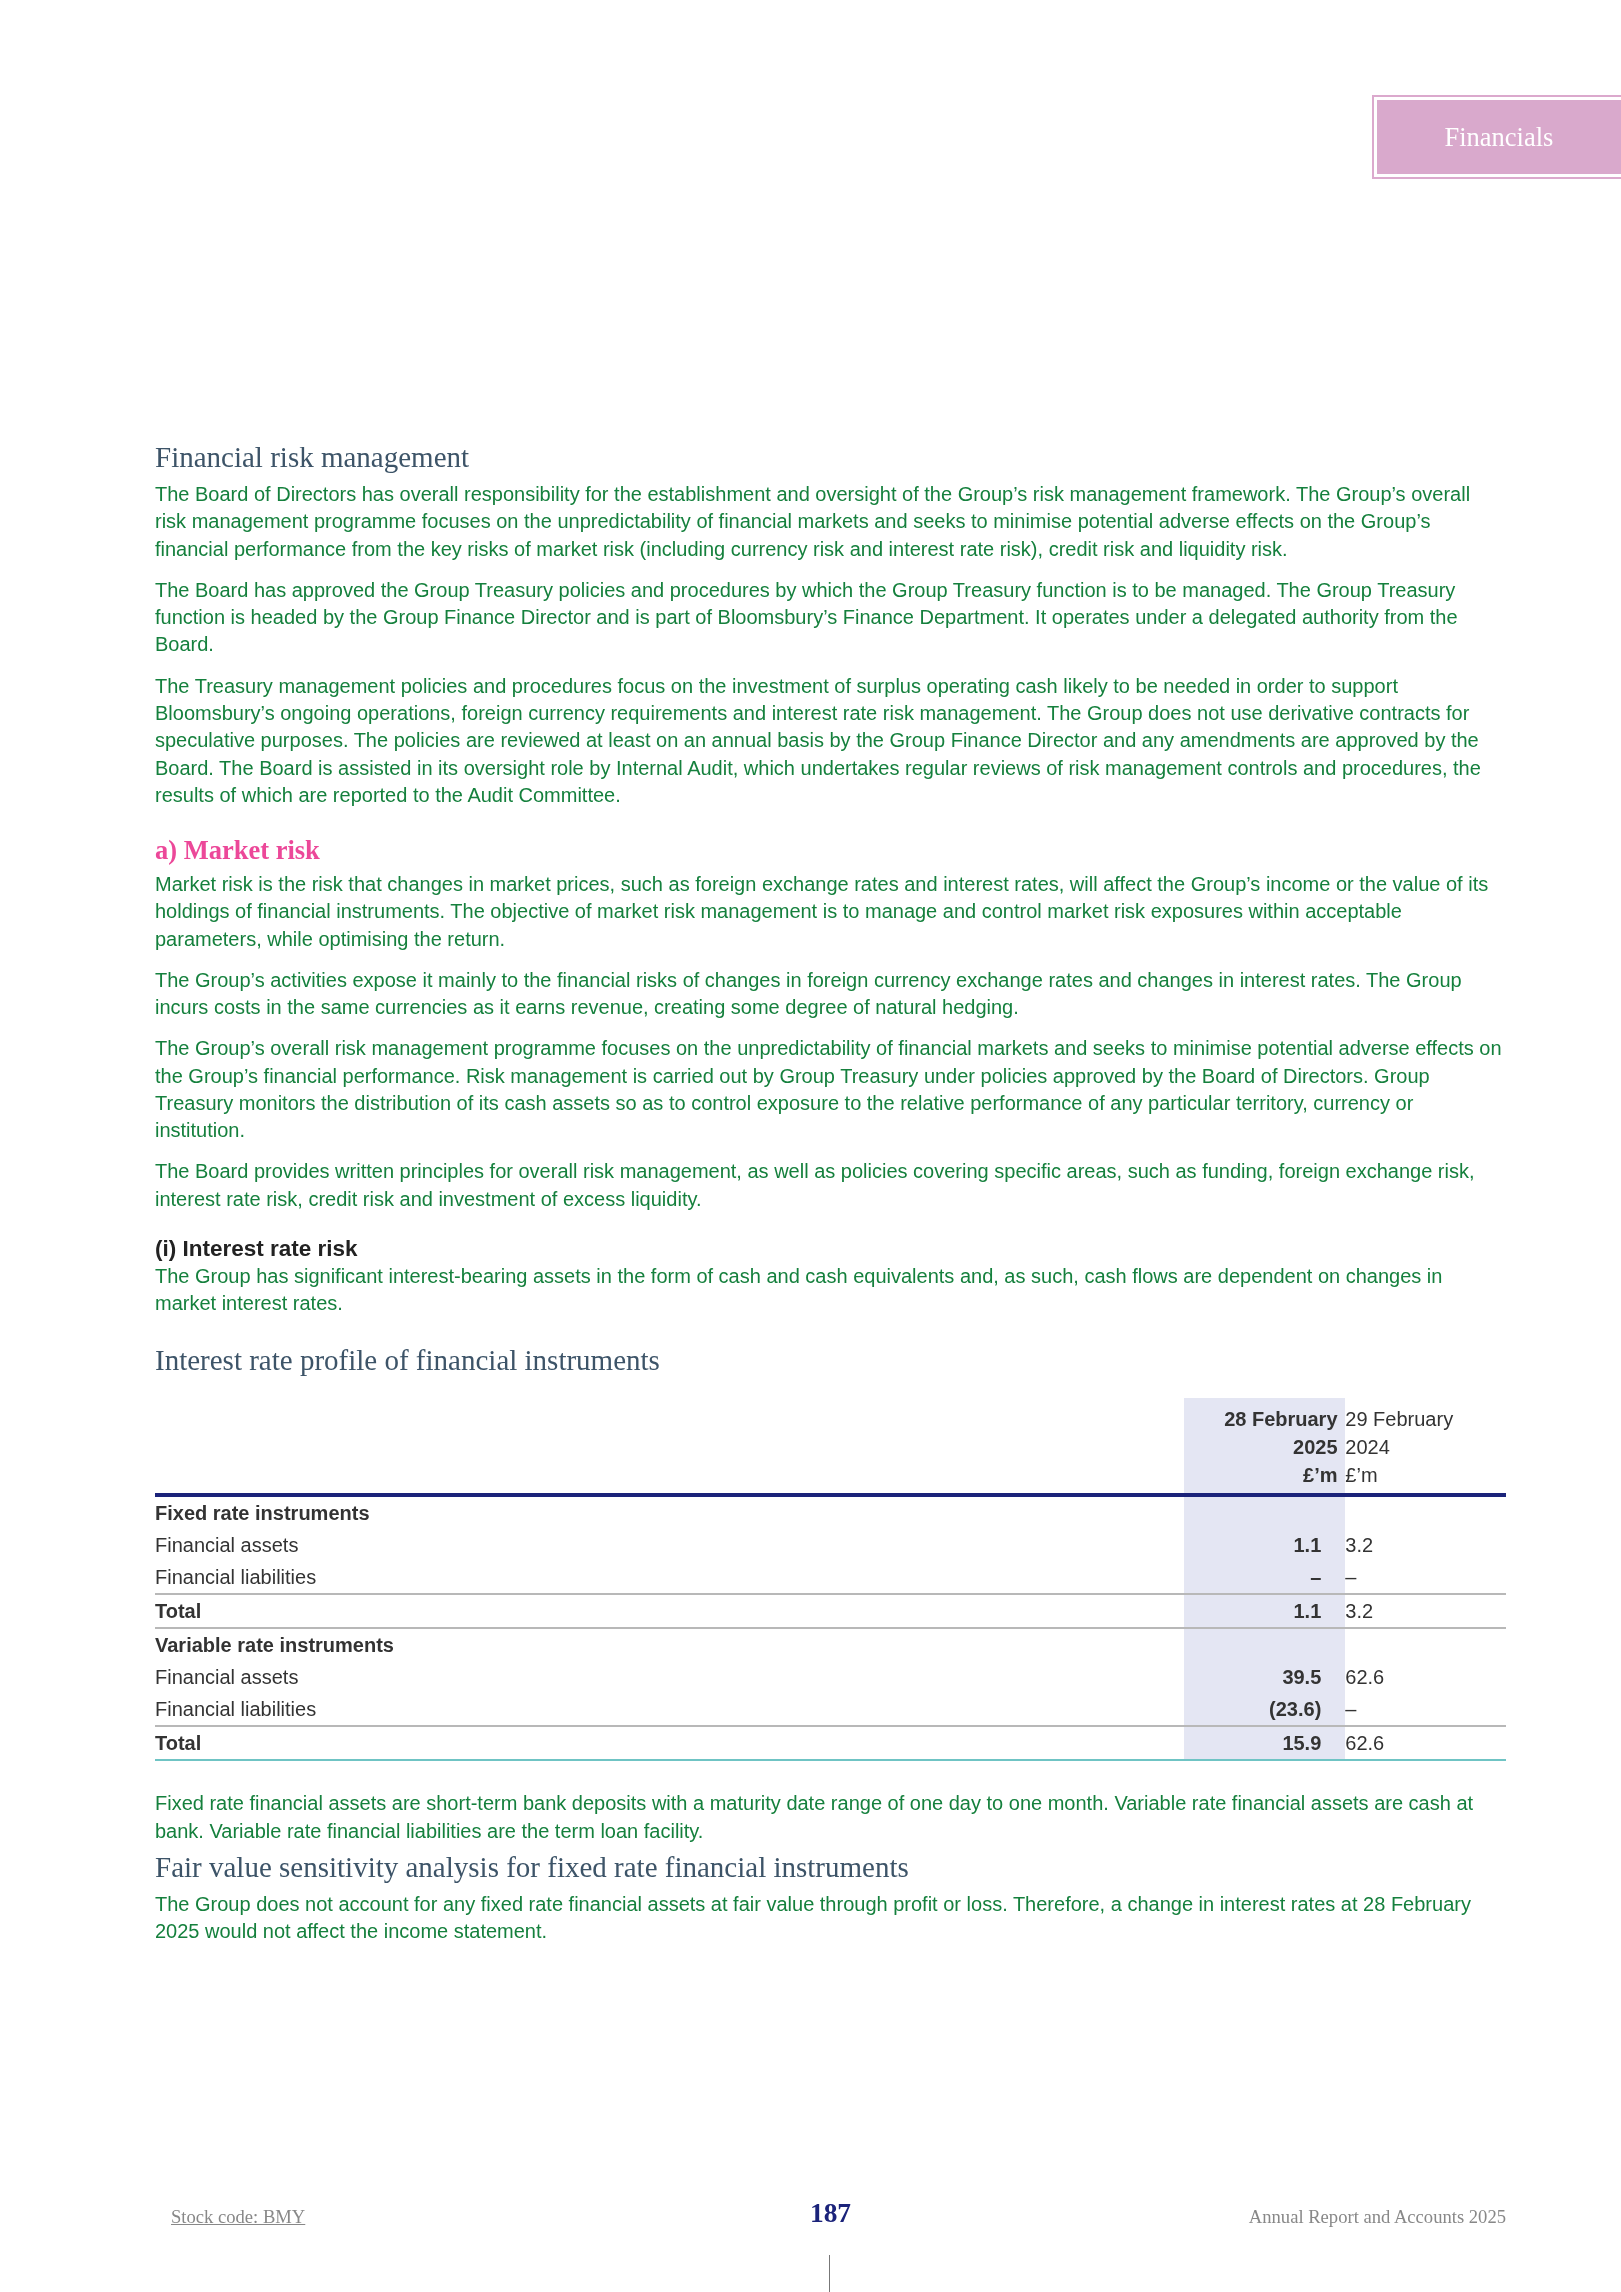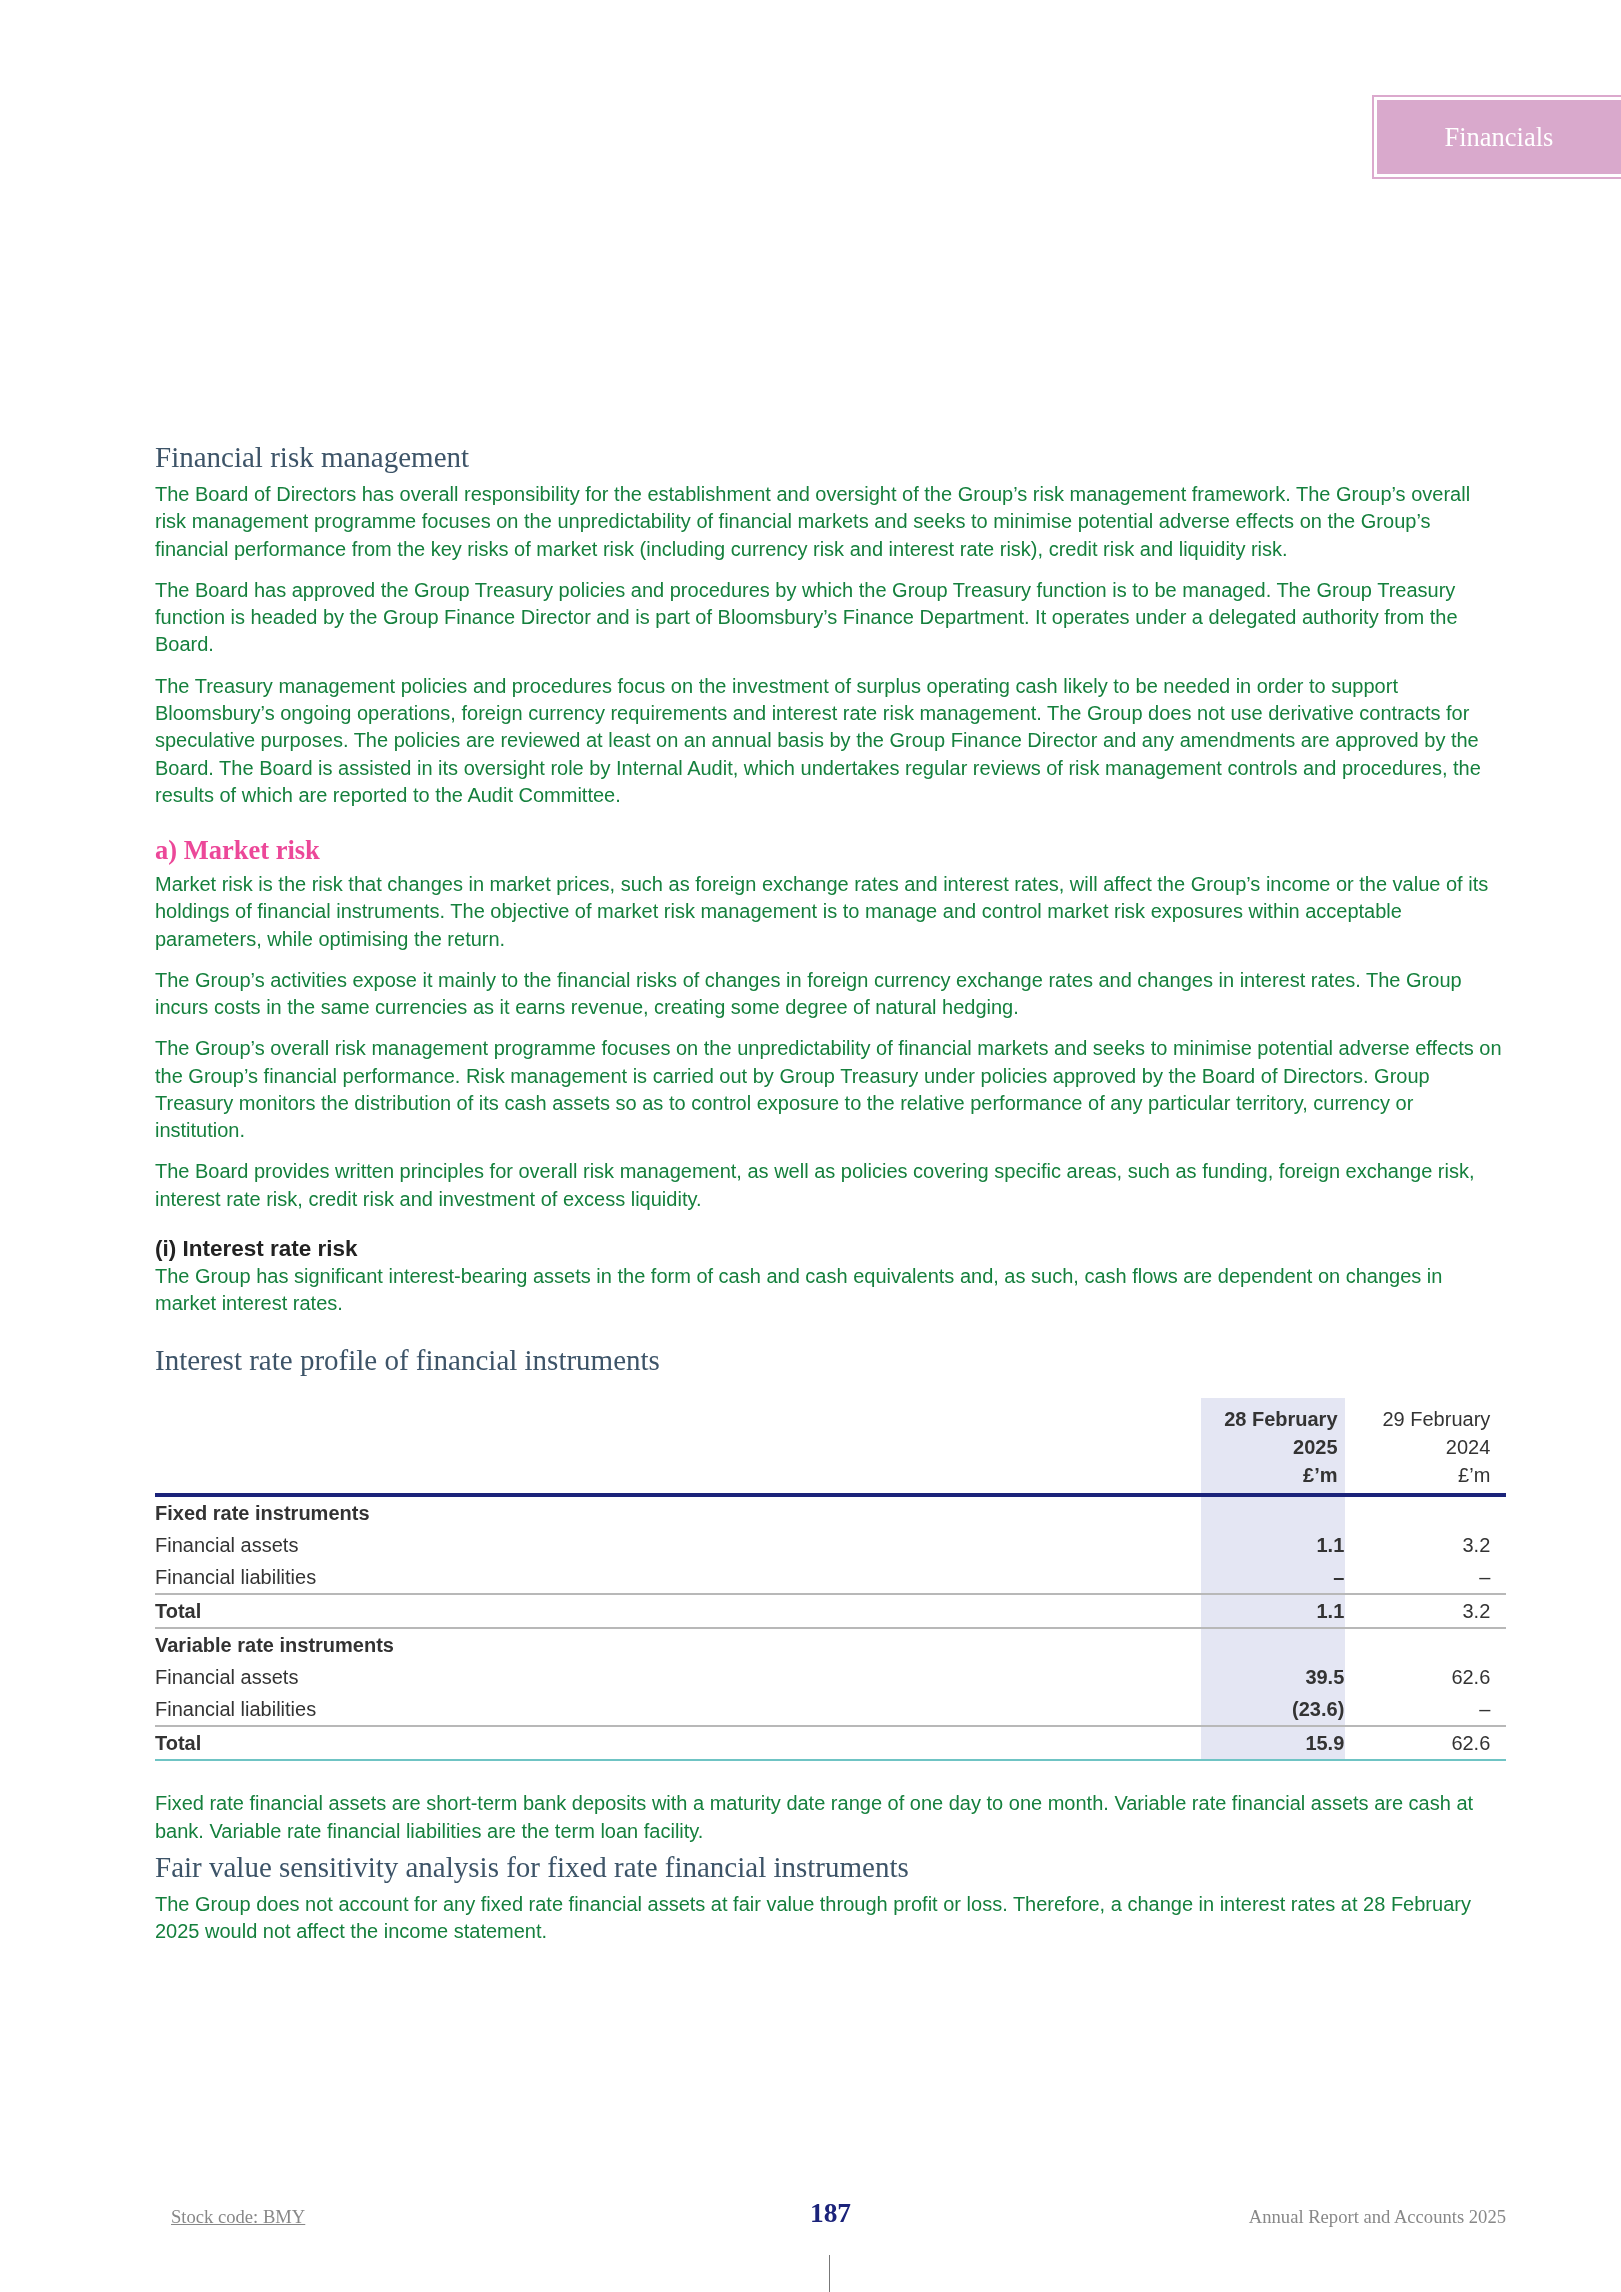--- a/index.html
+++ b/index.html
@@ -31,23 +31,23 @@
       font-size: 22.5px; margin: 0 0 0 0; line-height: 1.25;
     }
     p {
       margin: 0 0 13.7px 0; font-size: 20px; line-height: 27.4px; color: #15803d;
     }
     table.rates {
       width: 1351px; border-collapse: collapse; margin-top: 19.6px;
       font-size: 20px; color: #333;
     }
     table.rates td { padding: 0; height: 32px; vertical-align: middle; }
-    table.rates .num { text-align: right; width: 137px; padding-right: 1px; }
+    table.rates .num { text-align: right; width: 137px; padding-right: 24px; }
     table.rates .cur { background: #e4e6f3; font-weight: bold; }
-    table.rates .prev { width: 145px; padding-right: 15.7px; text-align: right; }
+    table.rates .prev { width: 145px; padding-right: 15.7px; text-align: left; }
     table.rates tr.head td { vertical-align: bottom; line-height: 28px; height: auto; padding-top: 7.8px; padding-bottom: 3.9px; }
     table.rates tr.head td.cur { padding-right: 7.8px; }
     table.rates tr.headline td { height: 0; border-top: 4.9px solid #1b237a; }
     table.rates tr.bold td.lbl { font-weight: bold; }
     table.rates tr.topline td { border-top: 2px solid #b8b8b8; }
     table.rates tr.tealline td { border-bottom: 2.9px solid #6fc4c4; }
     .footer {
       position: absolute; top: 2202px; left: 155px; width: 1351px;
       font-family: "Liberation Serif", serif; color: #888; font-size: 18.6px;
     }

